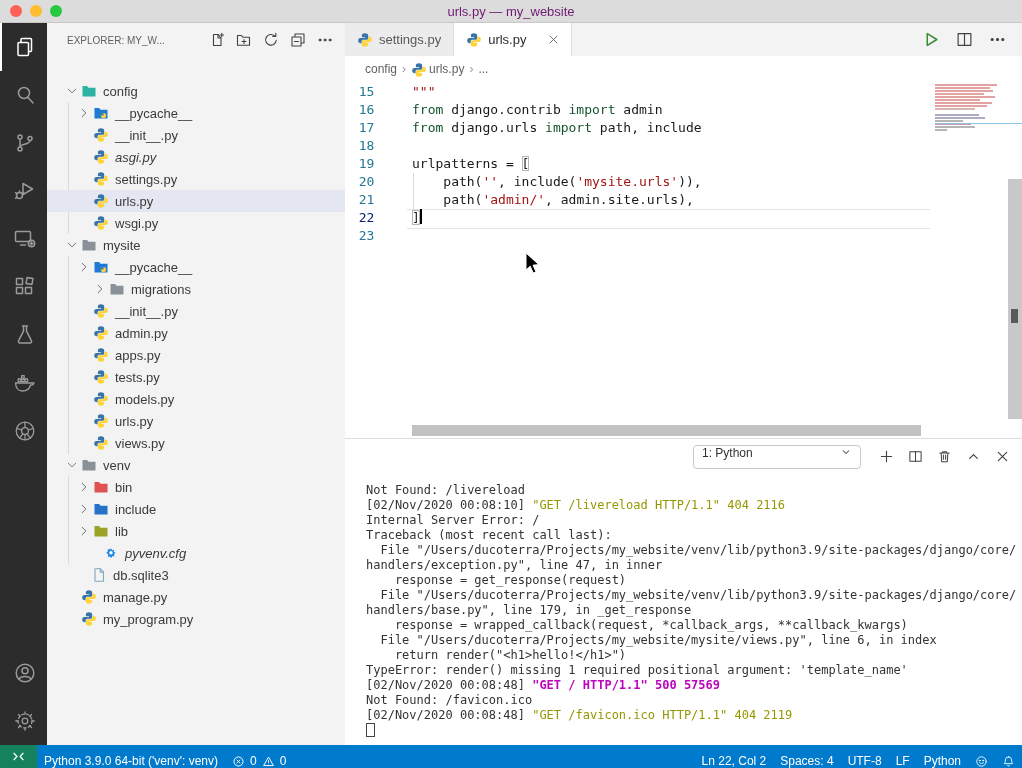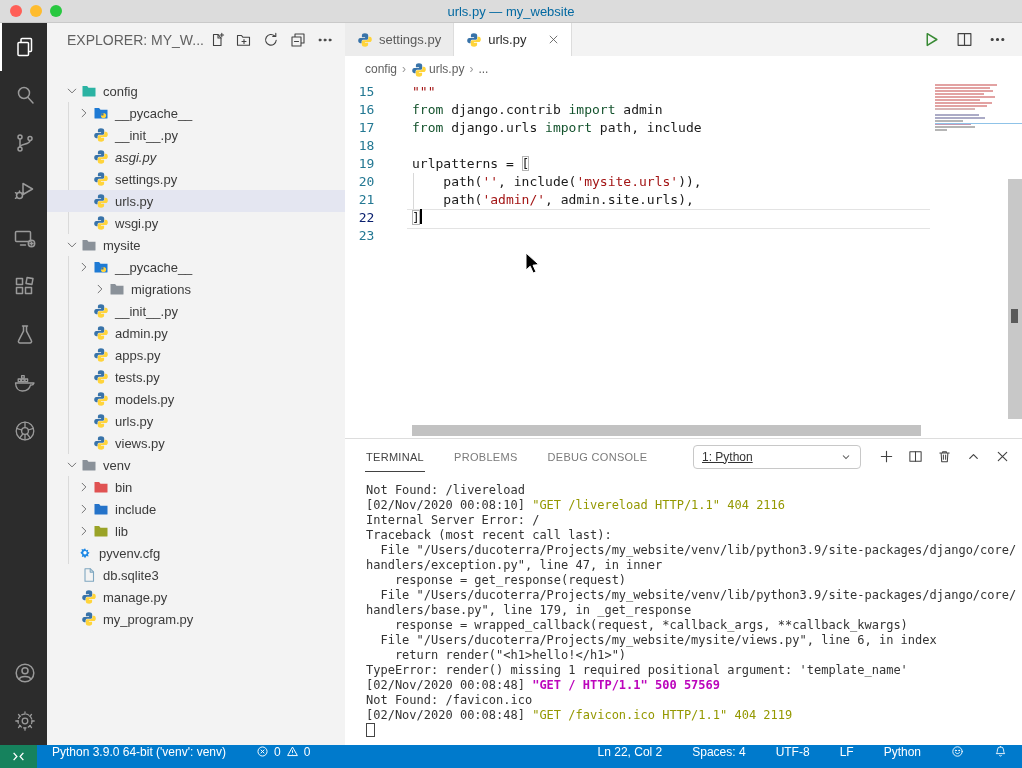--- a/index.html
+++ b/index.html
@@ -1,35 +1,35 @@
 <!DOCTYPE html>
 <html><head>
 <meta charset="utf-8">
 <style>
   html,body{margin:0;padding:0;background:#888;}
   .frame{position:relative;width:1022px;height:768px;overflow:hidden;background:#fff;
     font-family:"Liberation Sans",sans-serif;-webkit-font-smoothing:antialiased;}
   
   .titlebar{position:absolute;top:0;left:0;right:0;height:22px;background:#DCDCDC;
     border-bottom:1px solid #C9C9C9;display:flex;align-items:center;justify-content:center;
-    font-size:13px;color:#0369a1;}
+    font-size:13px;color:#701a75;}
   .lights{position:absolute;left:10px;top:5px;display:flex;gap:8px;}
   .light{width:12px;height:12px;border-radius:50%;}
   .light.red{background:#FF5F57}.light.yellow{background:#FEBC2E}.light.green{background:#28C840}
   
   .activitybar{position:absolute;left:0;top:23px;width:47px;bottom:23px;background:#2C2C2C;
     display:flex;flex-direction:column;}
   .ab-item{height:48px;display:flex;align-items:center;justify-content:center;color:#9a9a9a;
     border-left:2px solid transparent;box-sizing:border-box;cursor:pointer;}
   .ab-item svg{width:24px;height:24px;}
   .ab-item.active{color:#fff;border-left-color:#fff;}
   .ab-bottom{margin-top:auto;}
   
   .sidebar{position:absolute;left:47px;top:23px;width:298px;bottom:23px;background:#F3F3F3;overflow:hidden;}
-  .sb-header{height:34px;display:flex;align-items:center;padding:0 10px 0 20px;font-size:14px;color:#616161;}
+  .sb-header{height:34px;display:flex;align-items:center;padding:0 10px 0 20px;font-size:10px;color:#616161;}
   .sb-actions{margin-left:auto;display:flex;gap:7px;color:#424242;}
   .sb-action{width:20px;height:20px;display:flex;align-items:center;justify-content:center;cursor:pointer;}
   .sb-action svg{width:16px;height:16px;}
   .tree{position:absolute;top:57px;left:0;right:0;}
   .guide{position:absolute;width:1px;background:#DADADA;left:21px;}
   .row{height:22px;display:flex;align-items:center;font-size:13px;color:#3b3b3b;cursor:pointer;position:relative;}
   .row.selected{background:#E4E6F1;}
   .twisty{width:18px;height:16px;display:flex;align-items:center;justify-content:center;color:#646465;flex:none;}
   .twisty svg{width:12px;height:12px;}
   .ficon{width:16px;height:16px;margin-right:6px;flex:none;}
@@ -68,39 +68,39 @@
   .mm-bar{height:2px;margin-bottom:1px;}
   .mm-vline{position:absolute;right:0;width:87px;top:42px;border-top:1px solid #8FC3E8;}
   .hscroll{position:absolute;left:67px;top:344px;height:11px;width:509px;background:#C2C2C2;cursor:pointer;}
   .vscroll{position:absolute;right:0;width:14px;top:98px;height:240px;background:rgba(110,110,110,.38);cursor:pointer;}
   .vmark{position:absolute;right:4px;width:7px;top:130px;height:14px;background:#5a5a5a;}
   
   .panel{position:absolute;left:345px;right:0;top:438px;height:307px;background:#fff;border-top:1px solid #DDD;box-sizing:border-box;}
   .panel-header{height:35px;display:flex;align-items:center;padding:0 12px 0 20px;}
   .ptab{font-size:11px;color:#7a7a7a;margin-right:28px;padding:10px 1px 8px;cursor:pointer;letter-spacing:.3px;border-bottom:1px solid transparent;}
   .ptab.active{color:#424242;border-bottom-color:#424242;}
-  .shell-select{margin-left:auto;display:flex;align-items:center;justify-content:space-between;
+  .shell-select{margin-left:auto;display:flex;justify-content:space-between;
     width:150px;height:22px;border:1px solid #C8C8C8;border-radius:4px;padding:0 8px;font-size:12px;
-    color:#333;background:#fff;cursor:pointer;text-decoration:underline;}
+    color:#333;background:#fff;cursor:pointer;}
   .shell-select svg{width:12px;height:12px;color:#555;}
   .panel-actions{display:flex;align-items:center;gap:14px;margin-left:18px;color:#424242;}
   .pa{cursor:pointer;display:flex;align-items:center;}
   .pa svg{width:15px;height:15px;}
   .term{position:absolute;top:44px;left:21px;right:4px;bottom:2px;font-family:"DejaVu Sans Mono",monospace;
     font-size:12px;line-height:15px;color:#333;white-space:pre;overflow:hidden;}
   .tl{height:15px;}
   .seg.warn{color:#949800;}
   .seg.err{color:#BC05BC;font-weight:bold;}
   .term-cursor{display:inline-block;width:7px;height:12px;border:1px solid #444;vertical-align:-2px;}
   
   .statusbar{position:absolute;left:0;right:0;bottom:0;height:23px;background:#007ACC;color:#fff;
     font-size:12px;display:flex;align-items:center;}
   .sb-remote{width:37px;height:23px;background:#16825D;display:flex;align-items:center;justify-content:center;cursor:pointer;flex:none;}
   .sb-remote svg{width:13px;height:13px;}
-  .st-item{padding:0 15px;height:23px;display:flex;align-items:flex-start;gap:5px;cursor:pointer;white-space:nowrap;}
+  .st-item{padding:0 7px;height:23px;display:flex;align-items:flex-end;gap:5px;cursor:pointer;white-space:nowrap;}
   .st-item svg{width:13px;height:13px;}
   .sb-right{margin-left:auto;display:flex;align-items:center;}
   
   .mouse{position:absolute;left:525px;top:252px;width:17px;height:24px;pointer-events:none;z-index:50;}
 </style>
 </head>
 <body>
 
 <div class="frame">
 
@@ -434,29 +434,29 @@
           <span class="twisty">
             <svg viewBox="0 0 16 16" fill="none" stroke="currentColor" stroke-width="1.2" stroke-linecap="round" stroke-linejoin="round">
               <path d="M5.5 3l5 5-5 5"></path>
             </svg>
           </span>
           <span class="ficon"><svg viewBox="0 0 16 16">
               <path d="M1.5 3h4.6l1.4 1.8h7V13a.6.6 0 01-.6.6H2.1a.6.6 0 01-.6-.6z" fill="#9AA327"></path>
             </svg></span>
           <span>lib</span>
         </div>
-        <div class="row" style="padding-left: 12px;">
+        <div class="row" style="padding-left: 38px; font-style: italic;">
           <span class="twisty"></span>
           <span class="ficon"><svg viewBox="0 0 16 16">
               <path fill="#1E88E5" d="M8 2.6l1.1 1.9 2.1-.5-.5 2.1L12.6 7 11 8.6l.5 2.1-2.1-.5L8 12.6l-1.1-1.9-2.1.5.5-2.1L3.4 7 5 5.4l-.5-2.1 2.1.5z" transform="translate(0 .7)"></path>
               <circle cx="8" cy="7.7" r="1.7" fill="#fff"></circle>
             </svg></span>
           <span>pyvenv.cfg</span>
         </div>
-        <div class="row" style="padding-left: 16px;">
+        <div class="row" style="padding-left: 16px; margin-left: 10px;">
           <span class="twisty"></span>
           <span class="ficon"><svg viewBox="0 0 16 16" fill="none" stroke="#7FA7C0" stroke-width="1.1" stroke-linecap="round" stroke-linejoin="round">
               <path d="M4 1.8h5.4l3.1 3.1v9.3H4z"></path>
               <path d="M9.2 1.8v3.3h3.3"></path>
             </svg></span>
           <span>db.sqlite3</span>
         </div>
         <div class="row" style="padding-left: 16px;">
           <span class="twisty"></span>
           <span class="ficon"><svg viewBox="0 0 16 16">
@@ -573,25 +573,20 @@
       <div class="mm-vline"></div>
       <div class="hscroll"></div>
       <div class="vscroll">
           <div class="vmark"></div>
         </div>
     </div>
   </div>
 
   <div class="panel">
     <div class="panel-header">
-      <div class="ptabs" style="display:flex">
-          <div class="ptab active">TERMINAL</div>
-          <div class="ptab">PROBLEMS</div>
-          <div class="ptab">DEBUG CONSOLE</div>
-        </div>
       <div class="shell-select">
         <span>1: Python</span>
         <svg viewBox="0 0 16 16" fill="none" stroke="currentColor" stroke-width="1.4">
             <path d="M4 6l4 4 4-4"></path>
           </svg>
       </div>
       <div class="panel-actions">
           <div class="pa">
             <svg viewBox="0 0 16 16" fill="none" stroke="currentColor" stroke-width="1.2" stroke-linecap="round" stroke-linejoin="round">
               <path d="M8 2.5v11M2.5 8h11"></path>

